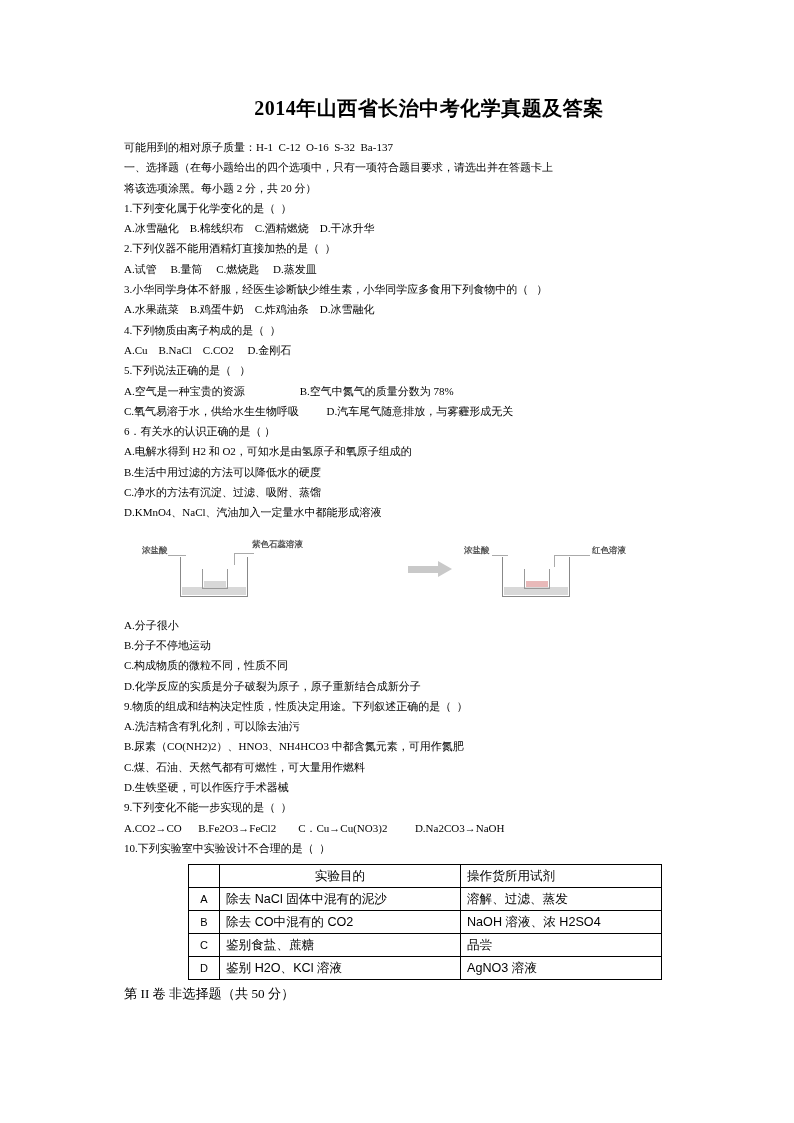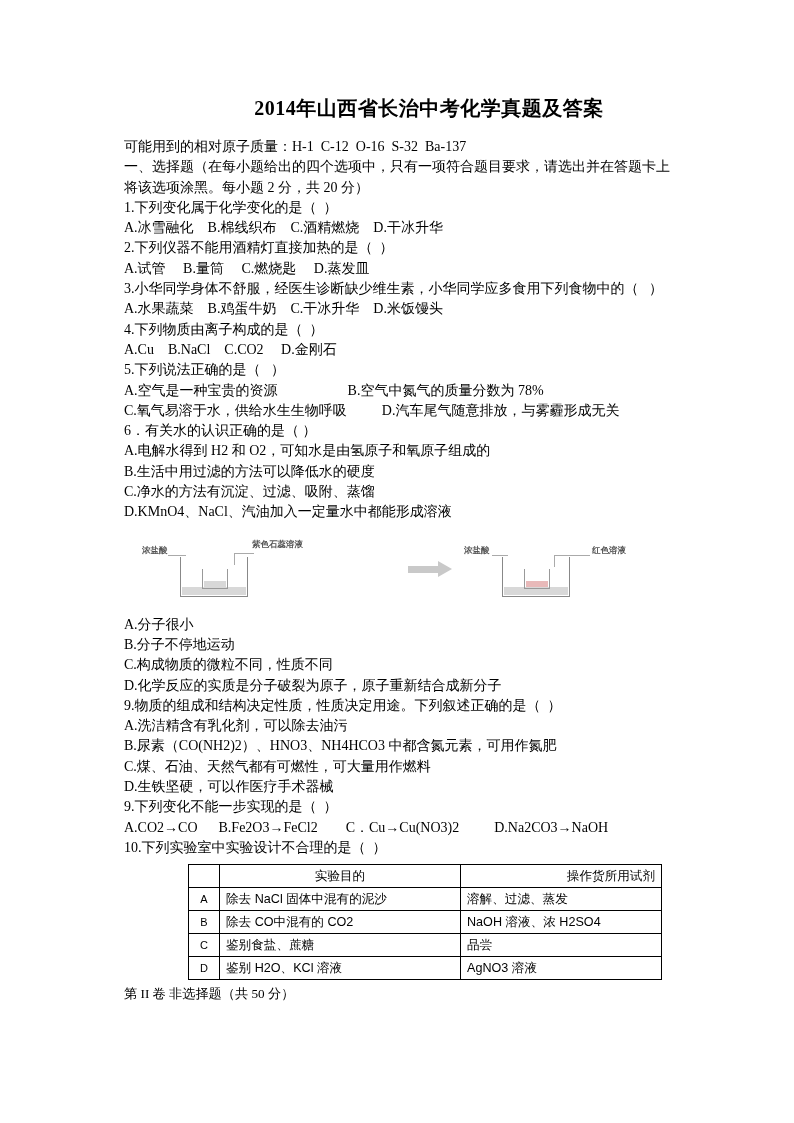--- a/index.html
+++ b/index.html
@@ -25,21 +25,21 @@
   }
   .doc-title {
     font-size: 20px;
     font-weight: bold;
     text-align: center;
     letter-spacing: 0.5px;
     margin: 0 0 16px 0;
     line-height: 1.3;
   }
   .line {
-    font-size: 14px;
+    font-size: 11px;
     line-height: 20.3px;
     white-space: pre-wrap;
     margin: 0;
   }
   
   .figure {
     position: relative;
     height: 82px;
     margin: 6px 0 4px 0;
     font-weight: bold;
@@ -124,21 +124,21 @@
     vertical-align: middle;
   }
   table.qtable td.idx {
     width: 18px;
     text-align: center;
     font-size: 11px;
   }
   table.qtable td.purpose { width: 228px; }
   table.qtable td.reagent { width: 188px; }
   table.qtable th.purpose { width: 228px; text-align: center; }
-  table.qtable th.reagent { width: 188px; text-align: right; }
+  table.qtable th.reagent { width: 188px; text-align: left; }
   table.qtable th.blank { width: 18px; }
   .footer-line {
     font-size: 13.2px;
     line-height: 20.3px;
     margin-top: 4px;
   }
 </style>
 </head>
 <body>
 
@@ -147,21 +147,21 @@
   <h1 class="doc-title">2014年山西省长治中考化学真题及答案</h1>
 
   <p class="line">可能用到的相对原子质量：H-1  C-12  O-16  S-32  Ba-137</p>
   <p class="line">一、选择题（在每小题给出的四个选项中，只有一项符合题目要求，请选出并在答题卡上</p>
   <p class="line">将该选项涂黑。每小题 2 分，共 20 分）</p>
   <p class="line">1.下列变化属于化学变化的是（  ）</p>
   <p class="line">A.冰雪融化    B.棉线织布    C.酒精燃烧    D.干冰升华</p>
   <p class="line">2.下列仪器不能用酒精灯直接加热的是（  ）</p>
   <p class="line">A.试管     B.量筒     C.燃烧匙     D.蒸发皿</p>
   <p class="line">3.小华同学身体不舒服，经医生诊断缺少维生素，小华同学应多食用下列食物中的（   ）</p>
-  <p class="line">A.水果蔬菜    B.鸡蛋牛奶    C.干冰升华    D.米饭馒头</p>
+  <p class="line">A.水果蔬菜    B.鸡蛋牛奶    C.炸鸡油条    D.冰雪融化</p>
   <p class="line">4.下列物质由离子构成的是（  ）</p>
   <p class="line">A.Cu    B.NaCl    C.CO2     D.金刚石</p>
   <p class="line">5.下列说法正确的是（   ）</p>
   <p class="line">A.空气是一种宝贵的资源                    B.空气中氮气的质量分数为 78%</p>
   <p class="line">C.氧气易溶于水，供给水生生物呼吸          D.汽车尾气随意排放，与雾霾形成无关</p>
   <p class="line">6．有关水的认识正确的是（ ）</p>
   <p class="line">A.电解水得到 H2 和 O2，可知水是由氢原子和氧原子组成的</p>
   <p class="line">B.生活中用过滤的方法可以降低水的硬度</p>
   <p class="line">C.净水的方法有沉淀、过滤、吸附、蒸馏</p>
   <p class="line">D.KMnO4、NaCl、汽油加入一定量水中都能形成溶液</p>

